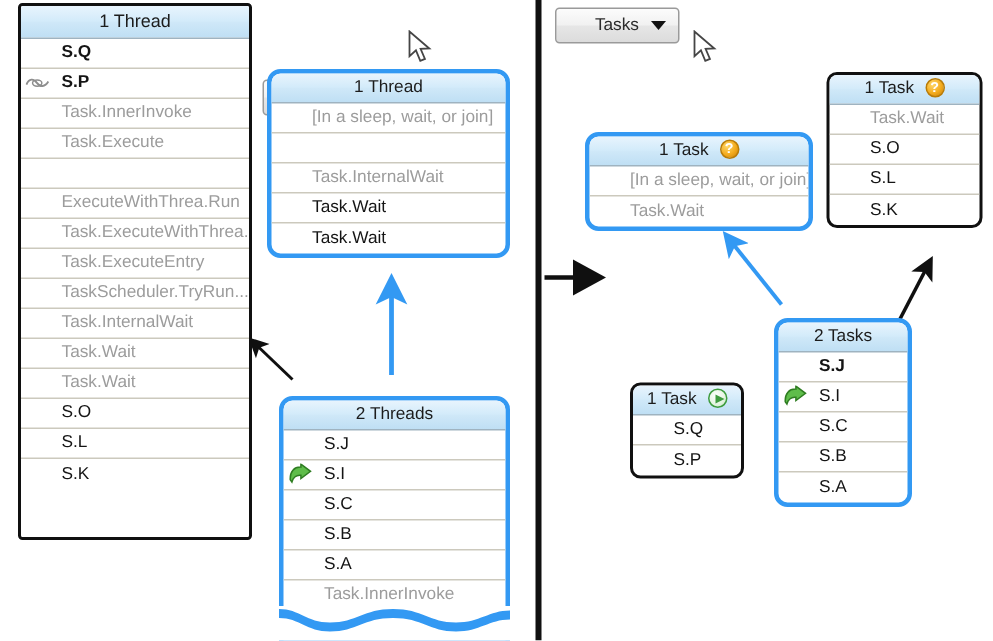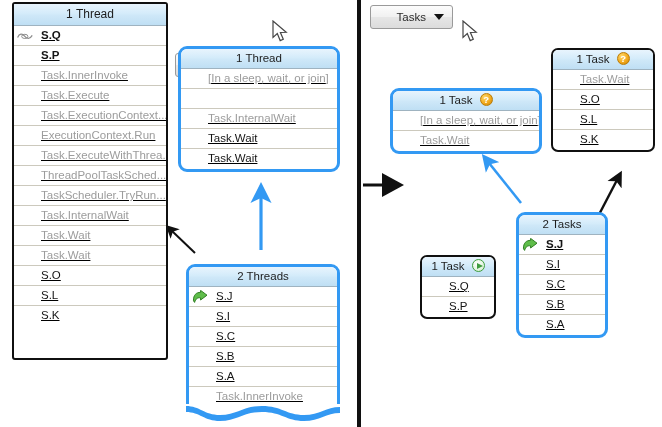--- a/index.html
+++ b/index.html
@@ -78,22 +78,21 @@
     border-top: 3.5px solid transparent;
     border-bottom: 3.5px solid transparent;
   }
 
   
   .rows { position: relative; }
   .row {
     display: flex;
     height: 20px;
     border-bottom: 1px solid #ccc9bd;
-    align-items: flex-start;
-    text-decoration: underline;
+    align-items: flex-end;
   }
   .row:last-child { border-bottom: none; }
   .gutter {
     width: 22px;
     min-width: 22px;
     border-right: 1px solid #ccc9bd;
     position: relative;
   }
   .cell {
     flex: 1;
@@ -239,33 +238,32 @@
         <div class="row">
           <div class="gutter"></div>
           <div class="cell">Task.InnerInvoke</div>
         </div>
         <div class="row">
           <div class="gutter"></div>
           <div class="cell">Task.Execute</div>
         </div>
         <div class="row">
           <div class="gutter"></div>
-          <div class="cell">Task.ExecutionContext...</div>
-        </div>
-        <div class="row">
-          <div class="gutter"></div>
-          <div class="cell">ExecutionContext.Run</div>
+        </div>
+        <div class="row">
+          <div class="gutter"></div>
+          <div class="cell">ExecuteWithThrea.Run</div>
         </div>
         <div class="row">
           <div class="gutter"></div>
           <div class="cell">Task.ExecuteWithThrea...</div>
         </div>
         <div class="row">
           <div class="gutter"></div>
-          <div class="cell">ThreadPoolTaskSched...</div>
+          <div class="cell">Task.ExecuteEntry</div>
         </div>
         <div class="row">
           <div class="gutter"></div>
           <div class="cell">TaskScheduler.TryRun...</div>
         </div>
         <div class="row">
           <div class="gutter"></div>
           <div class="cell">Task.InternalWait</div>
         </div>
         <div class="row">

